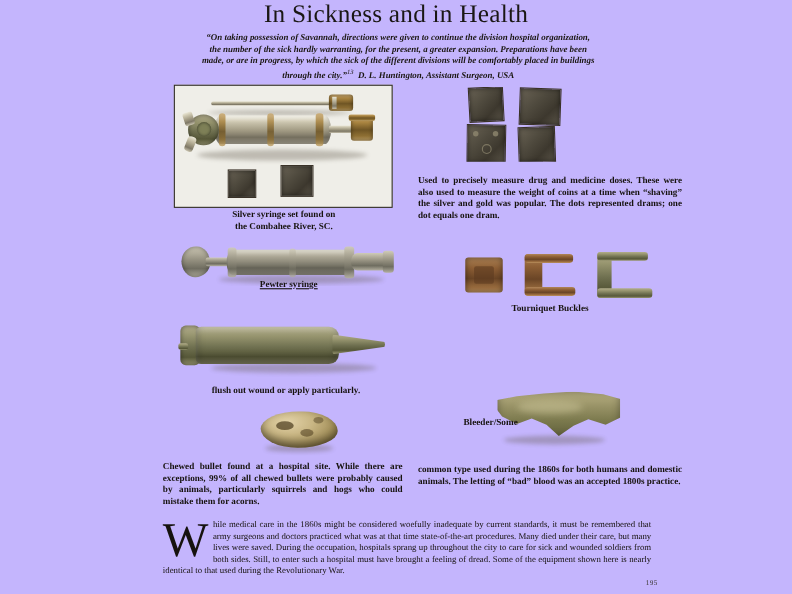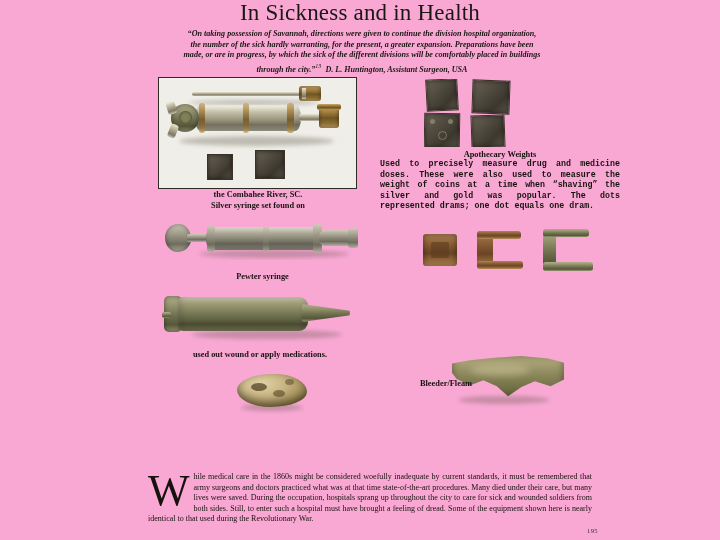--- a/index.html
+++ b/index.html
@@ -7,21 +7,21 @@
   body{
     width:720px;height:540px;
     background:#ffffff;
     font-family:"Liberation Serif", serif;
     color:#16120e;
     overflow:hidden;
     position:relative;
   }
   .page{
     position:absolute;left:0;top:0;width:720px;height:540px;
-    background:#f9a8d4;
+    background:#c4b5fd;
   }
   
   .title{
     position:absolute;left:0;top:0px;width:720px;
     text-align:center;
     font-size:23px;
     font-weight:400;
     letter-spacing:.2px;
     color:#1a1714;
     font-family:"Liberation Serif", serif;
@@ -42,21 +42,21 @@
   .cap-center{
     position:absolute;text-align:center;
     font-size:8.3px;line-height:10.5px;font-weight:bold;color:#17130f;
   }
   .cap-head{
     position:absolute;text-align:center;
     font-size:8.4px;line-height:11px;font-weight:bold;color:#16120e;
   }
   .cap-just{
     position:absolute;text-align:justify;
-    font-size:8.3px;line-height:10.6px;font-weight:bold;color:#17130f;font-family:Liberation Mono, monospace;
+    font-size:8.3px;line-height:10.6px;font-weight:bold;color:#17130f;
   }
 
   
   .photo{position:absolute;overflow:hidden;}
   .photo.framed{border:1px solid #2e2a24;background:#efeee8;}
 
   
   .ph-syringe{
     background:
       linear-gradient(180deg,#f3f1ea 0%,#eeece4 55%,#e9e7de 100%);
@@ -146,56 +146,55 @@
       <div class="silvery" style="position:absolute;left:140px;top:36px;width:24px;height:7px;border-radius:2px;"></div>
       <div class="brassy" style="position:absolute;left:160px;top:28px;width:20px;height:22px;border-radius:3px;
            box-shadow:inset 0 0 4px rgba(0,0,0,.5);"></div>
       <div class="brassy" style="position:absolute;left:158px;top:26px;width:24px;height:6px;border-radius:2px;"></div>
 
       <div class="weight" style="left:48px;top:76px;width:24px;height:24px;"></div>
       <div class="weight" style="left:96px;top:72px;width:28px;height:27px;"></div>
   </div>
 
   <div class="cap-center" style="left:168px;top:190px;width:180px;">
+    <div>Silver syringe set found on</div>
     <div>the Combahee River, SC.</div>
-    <div>Silver syringe set found on</div>
   </div>
 
   <div class="photo" style="left:424px;top:79px;width:126px;height:68px;">
       <div class="weight" style="left:2px;top:0px;width:30px;height:30px;transform:rotate(-3deg);"></div>
       <div class="weight" style="left:48px;top:1px;width:36px;height:32px;transform:rotate(2deg);"></div>
       <div class="weight" style="left:0px;top:34px;width:34px;height:34px;transform:rotate(1deg);"></div>
       <div class="weight" style="left:47px;top:36px;width:32px;height:31px;transform:rotate(-2deg);"></div>
 
       <div style="position:absolute;left:6px;top:40px;width:5px;height:5px;border-radius:50%;background:#8e876f;opacity:.8;"></div>
       <div style="position:absolute;left:24px;top:40px;width:5px;height:5px;border-radius:50%;background:#8e876f;opacity:.8;"></div>
       <div style="position:absolute;left:14px;top:52px;width:7px;height:7px;border-radius:50%;border:1px solid #8e876f;opacity:.75;"></div>
   </div>
 
-  <div class="cap-head" style="left:380px;top:149px;width:240px;">Apothecary Weights</div>
   <div class="cap-just" style="left:380px;top:159px;width:240px;">Used to precisely measure drug and medicine doses. These were also used to measure the weight of coins at a time when “shaving” the silver and gold was popular. The dots represented drams; one dot equals one dram.</div>
 
   <div class="photo" style="left:163px;top:218px;width:200px;height:42px;">
       <div class="shadow" style="left:36px;top:32px;width:150px;height:8px;"></div>
 
       <div class="pewter nodule" style="position:absolute;left:2px;top:6px;width:26px;height:28px;
             box-shadow:inset 0 0 5px rgba(0,0,0,.45);"></div>
       <div class="pewter" style="position:absolute;left:24px;top:16px;width:22px;height:8px;border-radius:2px;"></div>
 
       <div class="pewter barrel" style="left:43px;top:9px;width:116px;height:23px;
             box-shadow:inset 0 -4px 7px rgba(0,0,0,.4), inset 0 3px 4px rgba(255,255,255,.35);"></div>
       <div class="pewter" style="position:absolute;left:44px;top:7px;width:8px;height:27px;border-radius:3px;opacity:.9;"></div>
       <div class="pewter" style="position:absolute;left:100px;top:8px;width:6px;height:26px;border-radius:3px;opacity:.75;"></div>
       <div class="pewter" style="position:absolute;left:150px;top:6px;width:9px;height:29px;border-radius:3px;opacity:.95;"></div>
 
       <div class="pewter barrel" style="left:156px;top:12px;width:34px;height:16px;"></div>
       <div class="pewter" style="position:absolute;left:185px;top:10px;width:10px;height:20px;border-radius:3px;"></div>
   </div>
 
-  <div class="cap-center" style="left:170px;top:272px;width:185px;">
+  <div class="cap-center" style="left:170px;top:254px;width:185px;text-decoration:underline;">
     <div>Pewter syringe</div>
   </div>
 
   <div class="photo" style="left:421px;top:228px;width:200px;height:46px;">
 
       <div class="rusty" style="position:absolute;left:2px;top:6px;width:34px;height:32px;border-radius:3px;
            box-shadow:inset 0 0 6px rgba(0,0,0,.5);"></div>
       <div style="position:absolute;left:10px;top:14px;width:18px;height:16px;background:#5b3b1f;border-radius:2px;opacity:.6;"></div>
 
       <div style="position:absolute;left:56px;top:3px;width:44px;height:38px;">
@@ -204,61 +203,64 @@
         <div class="rusty" style="position:absolute;left:0;top:30px;width:46px;height:8px;border-radius:3px;"></div>
       </div>
 
       <div style="position:absolute;left:122px;top:1px;width:48px;height:42px;">
         <div class="greenish" style="position:absolute;left:0;top:0;width:13px;height:42px;border-radius:3px;"></div>
         <div class="greenish" style="position:absolute;left:0;top:0;width:46px;height:8px;border-radius:3px;"></div>
         <div class="greenish" style="position:absolute;left:0;top:33px;width:50px;height:9px;border-radius:3px;"></div>
       </div>
   </div>
 
+  <div class="cap-head" style="left:380px;top:275px;width:240px;">Tourniquet Buckles</div>
 
   <div class="photo" style="left:162px;top:288px;width:205px;height:56px;">
       <div class="shadow" style="left:30px;top:42px;width:150px;height:9px;"></div>
 
       <div class="greenish" style="position:absolute;left:2px;top:8px;width:18px;height:36px;border-radius:5px;
             box-shadow:inset 0 0 5px rgba(0,0,0,.5);"></div>
       <div class="greenish" style="position:absolute;left:0px;top:24px;width:9px;height:6px;border-radius:2px;"></div>
 
       <div class="greenish" style="position:absolute;left:16px;top:9px;width:130px;height:34px;
             border-radius:5px 9px 9px 5px;
             box-shadow:inset 0 -5px 8px rgba(0,0,0,.4), inset 0 3px 5px rgba(255,255,255,.25);"></div>
 
       <div class="greenish" style="position:absolute;left:140px;top:16px;width:48px;height:18px;
             border-radius:3px 10px 10px 3px;clip-path:polygon(0 0,100% 38%,100% 62%,0 100%);"></div>
   </div>
 
   <div class="cap-center" style="left:152px;top:350px;width:216px;">
-    <div>used out wound or apply medications.</div>
+    <div>flush out wound or apply particularly.</div>
   </div>
 
   <div class="photo" style="left:233px;top:370px;width:80px;height:44px;">
      <div class="shadow" style="left:8px;top:34px;width:62px;height:7px;"></div>
      <div class="nodule" style="position:absolute;left:4px;top:4px;width:70px;height:33px;
           background:radial-gradient(ellipse at 35% 30%,#e2d2a8 0%,#c9b684 35%,#a08c56 70%,#6d5c32 100%);
           box-shadow:inset 0 -4px 8px rgba(0,0,0,.45);"></div>
      <div style="position:absolute;left:18px;top:13px;width:16px;height:8px;border-radius:50%;background:#4a3a1c;opacity:.7;"></div>
      <div style="position:absolute;left:40px;top:20px;width:12px;height:7px;border-radius:50%;background:#4a3a1c;opacity:.55;"></div>
      <div style="position:absolute;left:52px;top:9px;width:9px;height:6px;border-radius:50%;background:#4a3a1c;opacity:.45;"></div>
   </div>
 
+  <div class="cap-just" style="left:148px;top:419px;width:218px;">Chewed bullet found at a hospital site. While there are exceptions, 99% of all chewed bullets were probably caused by animals, particularly squirrels and hogs who could mistake them for acorns.</div>
 
   <div class="photo" style="left:452px;top:352px;width:120px;height:58px;">
      <div class="shadow" style="left:6px;top:44px;width:92px;height:8px;"></div>
      <div style="position:absolute;left:0px;top:4px;width:112px;height:42px;
           background:linear-gradient(180deg,#b9b183 0%,#9a9468 30%,#7c7a4e 62%,#5e5e3a 100%);
           clip-path:polygon(0% 18%,16% 10%,38% 4%,62% 0%,86% 6%,100% 16%,100% 56%,88% 72%,74% 60%,62% 74%,50% 96%,40% 72%,28% 58%,16% 70%,4% 54%,0% 40%);
           box-shadow:inset 0 0 8px rgba(0,0,0,.4);"></div>
      <div style="position:absolute;left:18px;top:12px;width:60px;height:12px;border-radius:50%;
           background:rgba(210,203,160,.45);filter:blur(3px);"></div>
   </div>
 
-  <div class="cap-head" style="left:386px;top:378px;width:120px;">Bleeder/Fleam</div>
+  <div class="cap-head" style="left:386px;top:378px;width:120px;">Bleeder/Some</div>
+  <div class="cap-just" style="left:380px;top:422px;width:240px;">common type used during the 1860s for both humans and domestic animals. The letting of “bad” blood was an accepted 1800s practice.</div>
 
   <div class="article">
     <span class="dropcap">W</span><span>hile medical care in the 1860s might be considered woefully inadequate by current standards, it must be remembered that army surgeons and doctors practiced what was at that time state-of-the-art procedures. Many died under their care, but many lives were saved. During the occupation, hospitals sprang up throughout the city to care for sick and wounded soldiers from both sides. Still, to enter such a hospital must have brought a feeling of dread. Some of the equipment shown here is nearly identical to that used during the Revolutionary War.</span>
   </div>
 
   <div class="pagenum">195</div>
 </div>
 
 </body></html>

